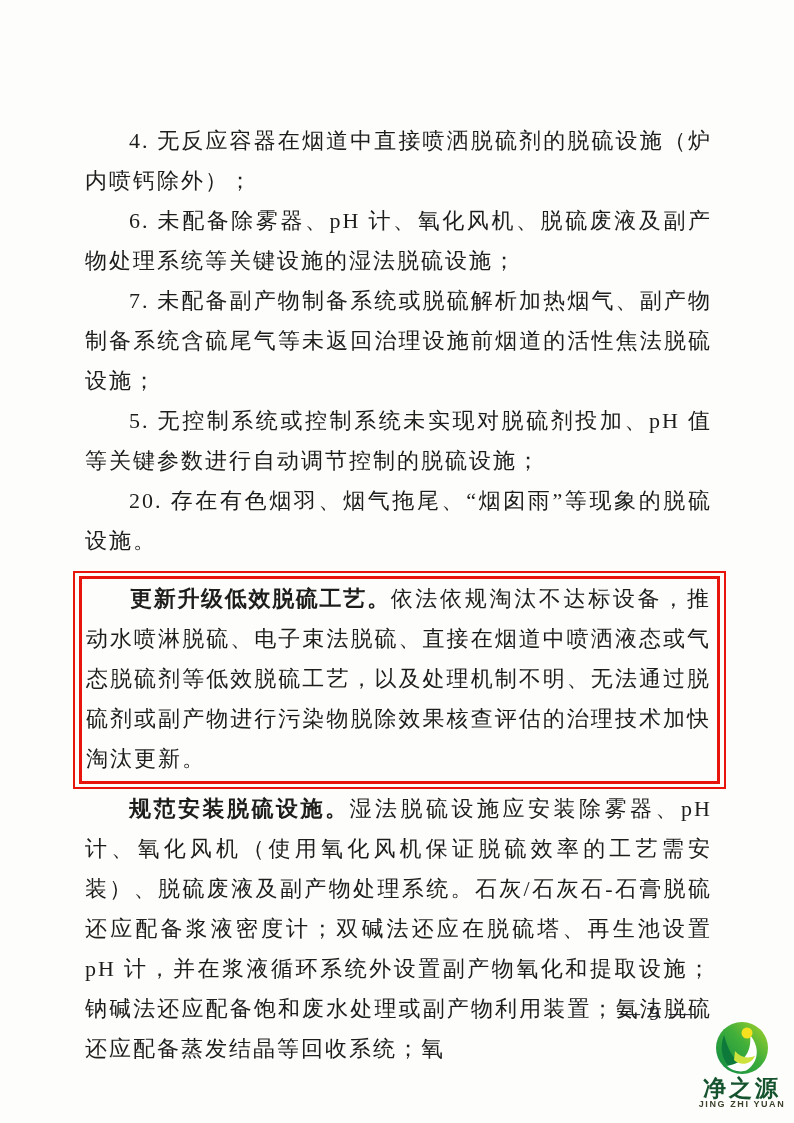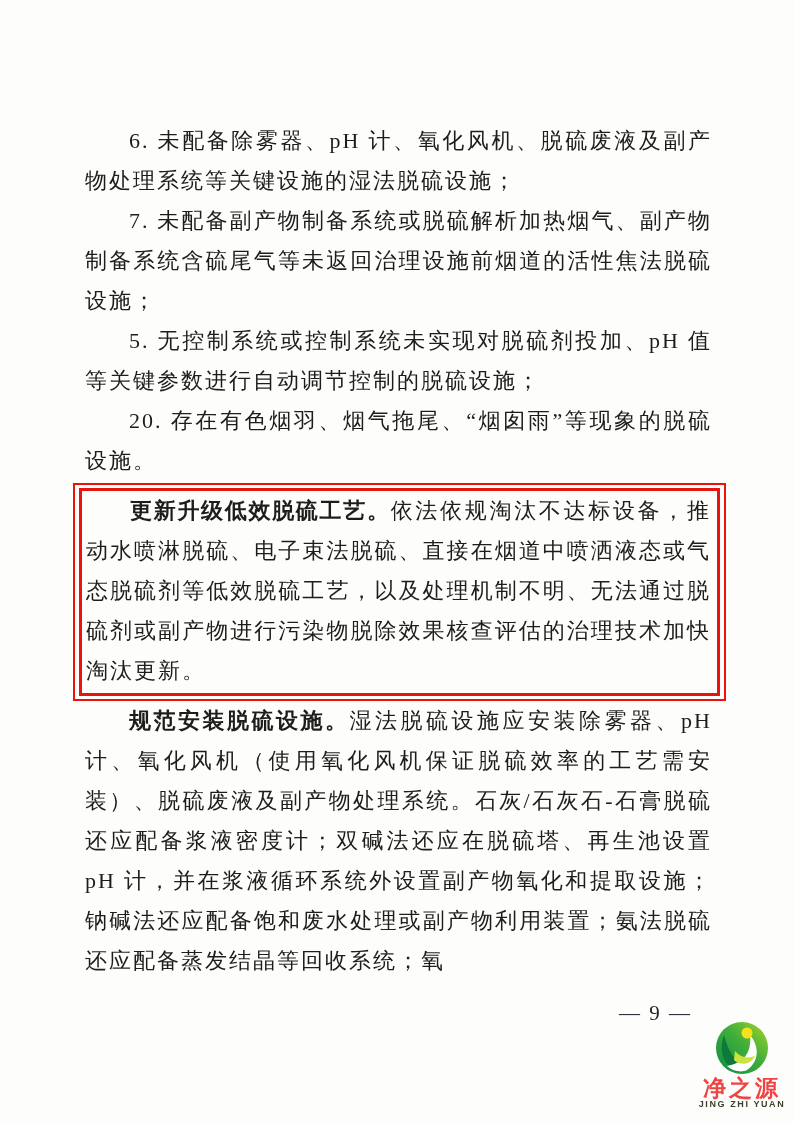--- a/index.html
+++ b/index.html
@@ -18,21 +18,21 @@
     font-size: 22px;
     line-height: 40px;
     letter-spacing: 2px;
     text-align: justify;
   }
   .content p { margin: 0; text-indent: 2em; }
   .section-heading { font-weight: 700; }
   .lead { font-weight: 700; letter-spacing: 1px; }
   .hl-outer {
     border: 2px solid #e8150d;
-    margin: 2px -14px 0 -12px;
+    margin: 10px -14px 0 -12px;
     padding: 3px 4px;
   }
   .hl-inner {
     border: 3px solid #e8150d;
     padding: 0 6px 2px 4px;
   }
   .page-number {
     position: absolute;
     top: 1001px; right: 102px;
     font-size: 21px;
@@ -44,36 +44,37 @@
     top: 1020px; right: 4px;
     width: 96px;
     text-align: center;
     line-height: 1;
   }
   .logo-sphere { display: block; margin: 0 auto 1px auto; }
   .logo-cn {
     font-size: 23px;
     font-weight: 700;
     letter-spacing: 3px;
-    color: #ef4444;
+    color: #14532d;
     font-family: "Liberation Sans", sans-serif;
   }
   .logo-en {
     margin-top: 0;
     font-size: 9px;
     font-weight: 700;
     letter-spacing: 1.6px;
     color: #3a402a;
     font-family: "Liberation Sans", sans-serif;
   }
 </style>
 </head>
 <body>
 
 <div class="content">
+  <p>4. 无反应容器在烟道中直接喷洒脱硫剂的脱硫设施（炉内喷钙除外）；</p>
   <p>6. 未配备除雾器、pH 计、氧化风机、脱硫废液及副产物处理系统等关键设施的湿法脱硫设施；</p>
   <p>7. 未配备副产物制备系统或脱硫解析加热烟气、副产物制备系统含硫尾气等未返回治理设施前烟道的活性焦法脱硫设施；</p>
   <p>5. 无控制系统或控制系统未实现对脱硫剂投加、pH 值等关键参数进行自动调节控制的脱硫设施；</p>
   <p>20. 存在有色烟羽、烟气拖尾、“烟囱雨”等现象的脱硫设施。</p>
 
 
   <div class="hl-outer">
     <div class="hl-inner">
       <p><span class="lead">更新升级低效脱硫工艺。</span><span>依法依规淘汰不达标设备，推动水喷淋脱硫、电子束法脱硫、直接在烟道中喷洒液态或气态脱硫剂等低效脱硫工艺，以及处理机制不明、无法通过脱硫剂或副产物进行污染物脱除效果核查评估的治理技术加快淘汰更新。</span></p>
     </div>

